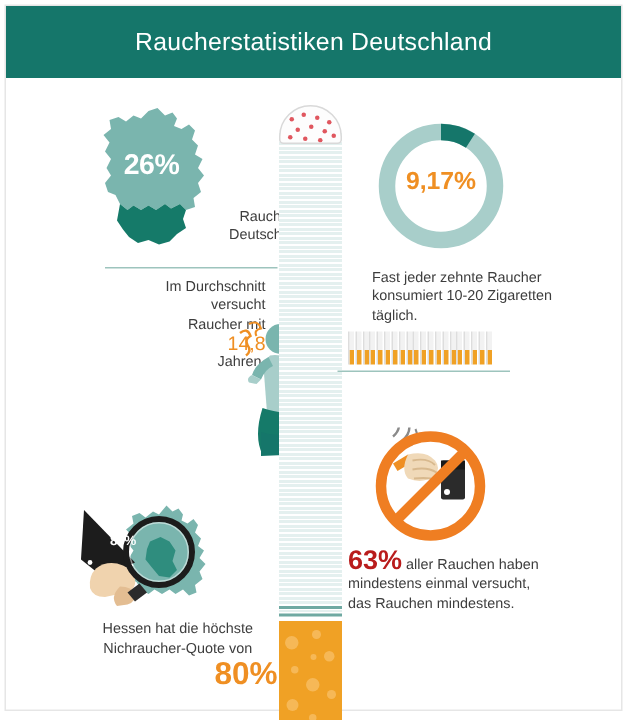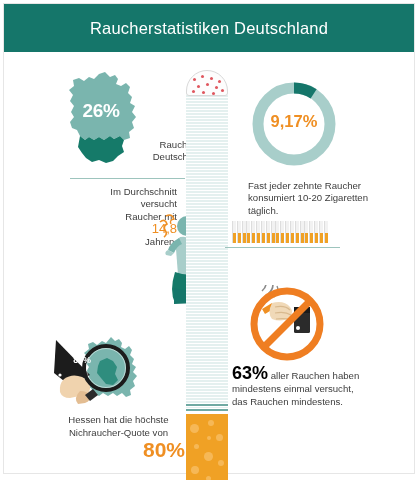--- a/index.html
+++ b/index.html
@@ -237,21 +237,21 @@
     width: 78px;
     height: 78px;
   }
   .nosmoke-caption {
     left: 232px;
     top: 367px;
     width: 175px;
     line-height: 13px;
   }
   .pct-63 {
-    color: #000000;
+    color: #b91c1c;
     font-size: 18px;
     font-weight: bold;
   }
   
   .hessen-wrap {
     position: absolute;
     left: 38px;
     top: 335px;
     width: 130px;
     height: 80px;

